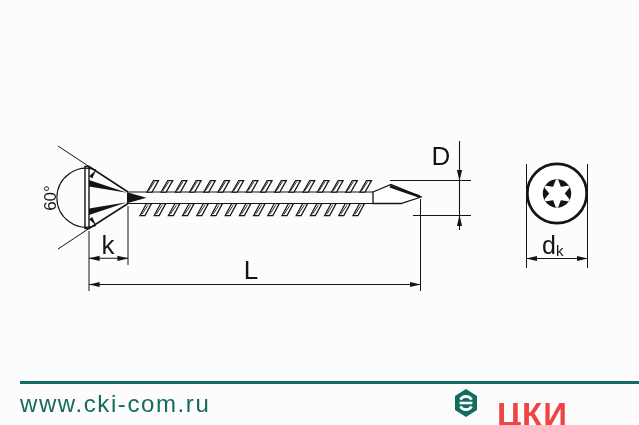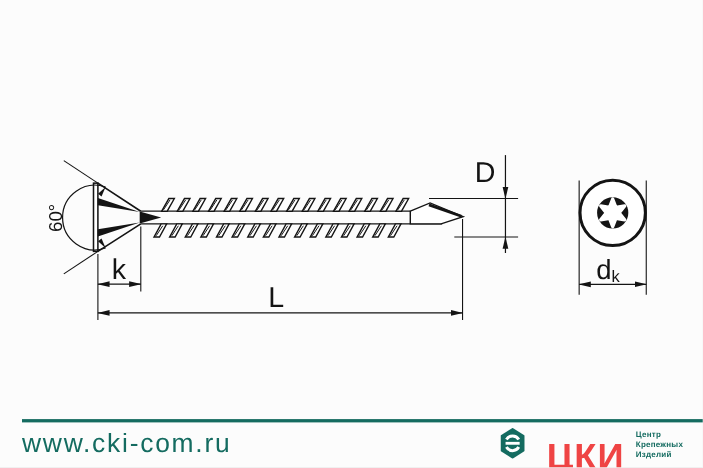--- a/index.html
+++ b/index.html
@@ -181,18 +181,13 @@
 
   <svg class="logo-hex" width="22" height="28" viewBox="0 0 22 28">
     <polygon points="11,0 22,7 22,21 11,28 0,21 0,7" fill="#146b60"></polygon>
     <path d="M 5.4,10.6 A 6.4,6.4 0 0 1 16.6,10.6" fill="none" stroke="#ffffff" stroke-width="2.7"></path>
     <rect x="4.6" y="12.7" width="12.8" height="2.6" fill="#ffffff"></rect>
     <path d="M 5.4,17.4 A 6.4,6.4 0 0 0 16.6,17.4" fill="none" stroke="#ffffff" stroke-width="2.7"></path>
   </svg>
 
   <div class="logo-abbr">ЦКИ</div>
 
-  <div class="logo-tagline">
-    <div>Центр</div>
-    <div>Крепежных</div>
-    <div>Изделий</div>
-  </div>
 </div>
 
 </body></html>

